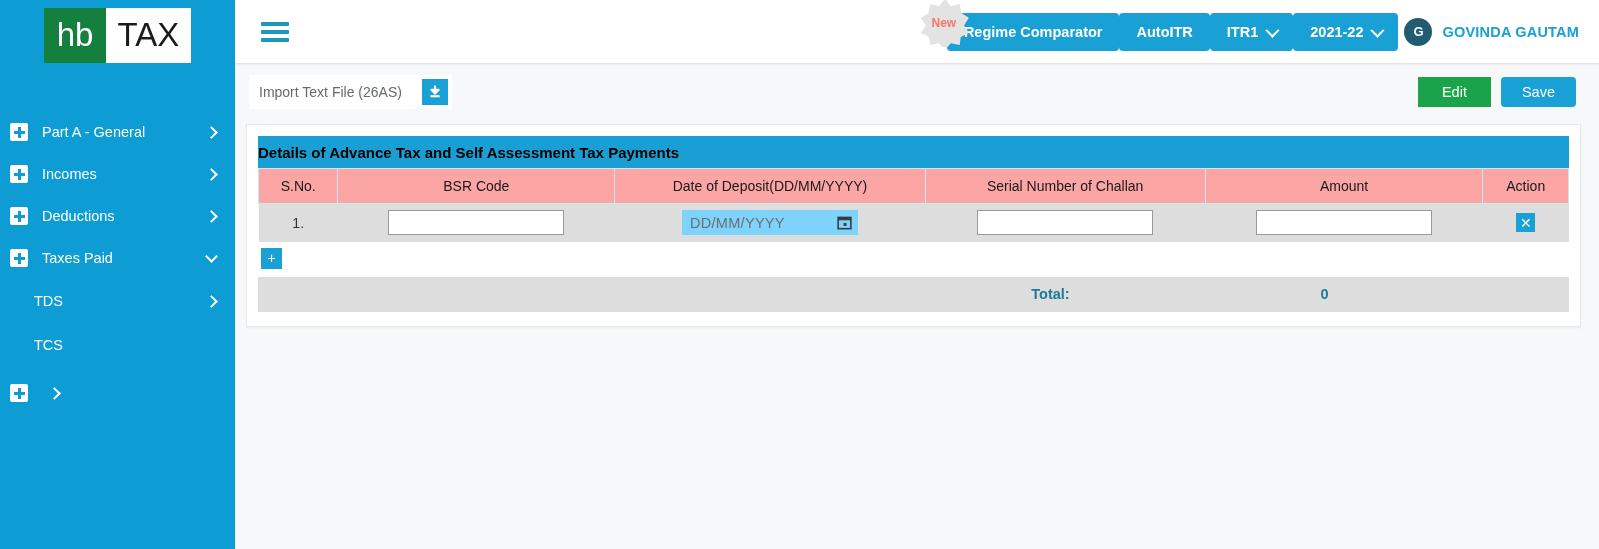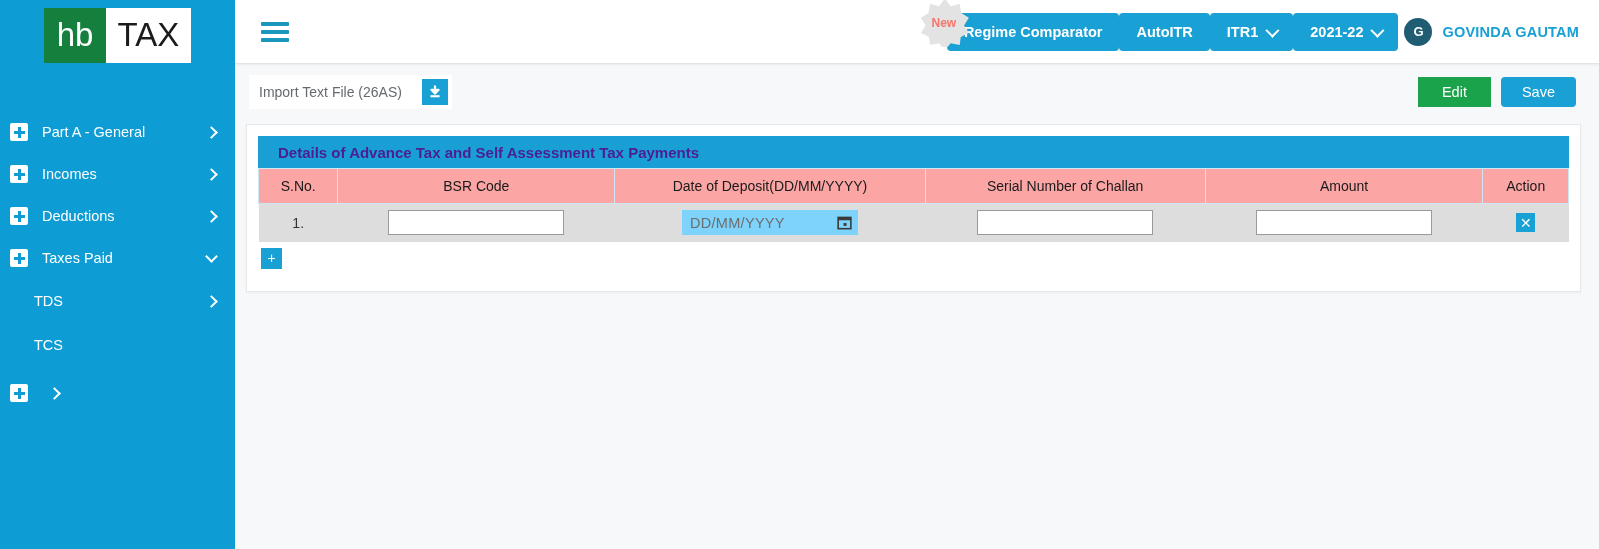--- a/index.html
+++ b/index.html
@@ -306,27 +306,27 @@
   
   .panel {
     margin: 4px 18px 0 11px;
     background: #ffffff;
     border: 1px solid #e6e8ea;
     box-shadow: 0 1px 2px rgba(0,0,0,0.05);
     padding: 11px 11px 14px 11px;
   }
   .panel-header {
     background: #1a9fd4;
-    color: #4c1d95;
+    color: #000000;
     font-size: 15px;
     font-weight: 700;
     height: 32px;
     display: flex;
     align-items: center;
-    padding: 0 20px;
+    padding: 0 0;
   }
 
   table.grid {
     width: 100%;
     border-collapse: collapse;
     table-layout: fixed;
   }
   table.grid th {
     background: #fca5a5;
     color: #1a1a1a;
@@ -588,17 +588,22 @@
               <button class="x-btn">✕</button>
             </td>
           </tr>
         </tbody>
       </table>
 
       <div class="addrow">
         <button class="plus-btn">+</button>
       </div>
 
+      <div class="total-row">
+        <span class="total-spacer"></span>
+        <span class="total-label">Total:</span>
+        <span class="total-value">0</span>
+      </div>
 
     </div>
 
   </section>
 </div>
 
 </body></html>

